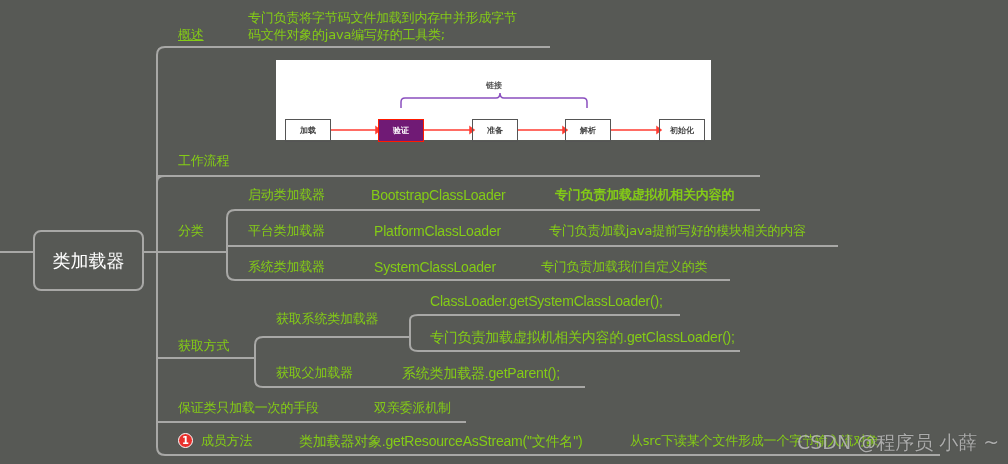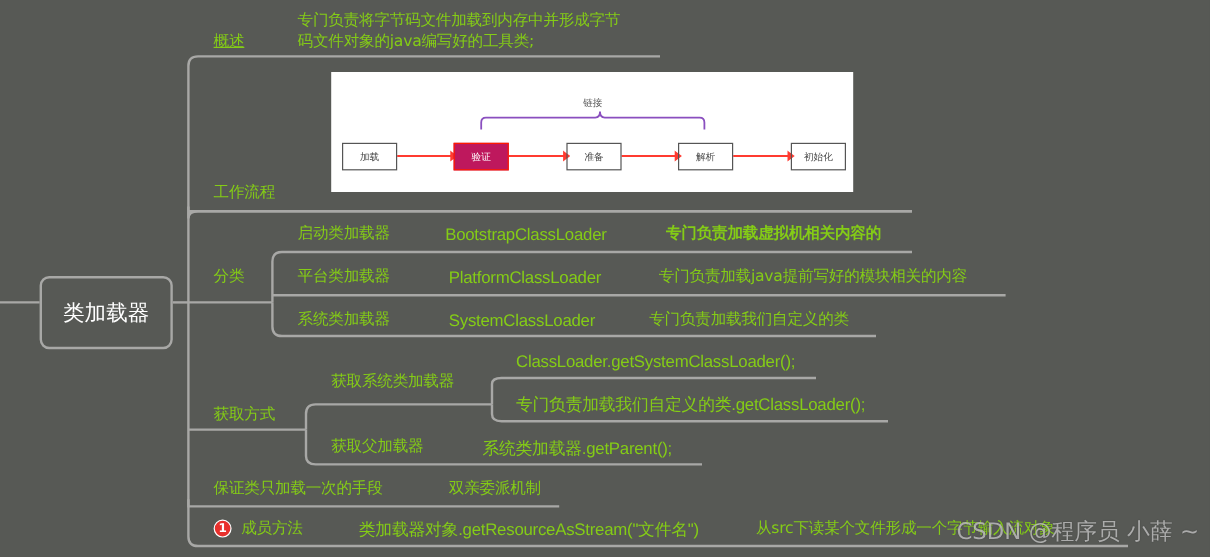--- a/index.html
+++ b/index.html
@@ -13,28 +13,29 @@
   .txt { position: absolute; font-size: 13px; line-height: 16px; white-space: nowrap; color: #84cc16; letter-spacing: -0.2px; }
   .txt.latin { font-family: "Liberation Sans", sans-serif; font-size: 14px; }
   svg.lines { position: absolute; left: 0; top: 0; }
   .root {
     position: absolute; left: 33px; top: 230px; width: 111px; height: 61px;
     border: 2px solid #a8a8a6; border-radius: 8px; box-sizing: border-box;
     display: flex; align-items: center; justify-content: center;
     font-size: 18px; color: #ffffff;
   }
   .flow-img {
-    position: absolute; left: 276px; top: 60px; width: 435px; height: 100px;
+    position: absolute; left: 276px; top: 60px; width: 435px; height: 80px;
     background: #ffffff;
+    font-weight: bold;
   }
   .flow-img .box {
     position: absolute; top: 59px; width: 46px; height: 23px; border: 1px solid #555;
     box-sizing: border-box; font-size: 8px; color: #444; display: flex; align-items: center; justify-content: center;
   }
-  .flow-img .box.active { background: #be185d; border-color: #ff1a00; color: #fff; }
+  .flow-img .box.active { background: #701a75; border-color: #ff1a00; color: #fff; }
   .flow-img .link-label { position: absolute; left: 210px; top: 20px; font-size: 8px; color: #555; }
   .badge {
     position: absolute; left: 178px; top: 433px; width: 15px; height: 15px; border-radius: 50%;
     background: #e8302c; border: 1px solid #fff; box-sizing: border-box;
     color: #fff; font-size: 10px; font-weight: bold; display: flex; align-items: center; justify-content: center;
   }
   .watermark {
     position: absolute; left: 797px; top: 430px; font-size: 19px; color: rgba(210,210,210,0.75);
     white-space: nowrap; font-family: "DejaVu Sans", sans-serif;
     text-shadow: 0 0 1px rgba(0,0,0,0.4);
@@ -110,21 +111,21 @@
 <span class="txt latin" style="left:374px;top:223px;">PlatformClassLoader</span>
 <span class="txt" style="left:549px;top:223px;">专门负责加载java提前写好的模块相关的内容</span>
 
 <span class="txt" style="left:248px;top:259px;">系统类加载器</span>
 <span class="txt latin" style="left:374px;top:259px;">SystemClassLoader</span>
 <span class="txt" style="left:541px;top:259px;">专门负责加载我们自定义的类</span>
 
 <span class="txt" style="left:178px;top:338px;">获取方式</span>
 <span class="txt" style="left:276px;top:311px;">获取系统类加载器</span>
 <span class="txt latin" style="left:430px;top:293px;">ClassLoader.getSystemClassLoader();</span>
-<span class="txt latin" style="left:430px;top:329px;">专门负责加载我们自定义的类.getClassLoader();</span>
+<span class="txt latin" style="left:430px;top:329px;">专门负责加载虚拟机相关内容的.getClassLoader();</span>
 <span class="txt" style="left:276px;top:365px;">获取父加载器</span>
 <span class="txt latin" style="left:402px;top:365px;">系统类加载器.getParent();</span>
 
 <span class="txt" style="left:178px;top:400px;">保证类只加载一次的手段</span>
 <span class="txt" style="left:374px;top:400px;">双亲委派机制</span>
 
 <div class="badge">
     <span>1</span>
   </div>
 <span class="txt" style="left:201px;top:433px;">成员方法</span>

